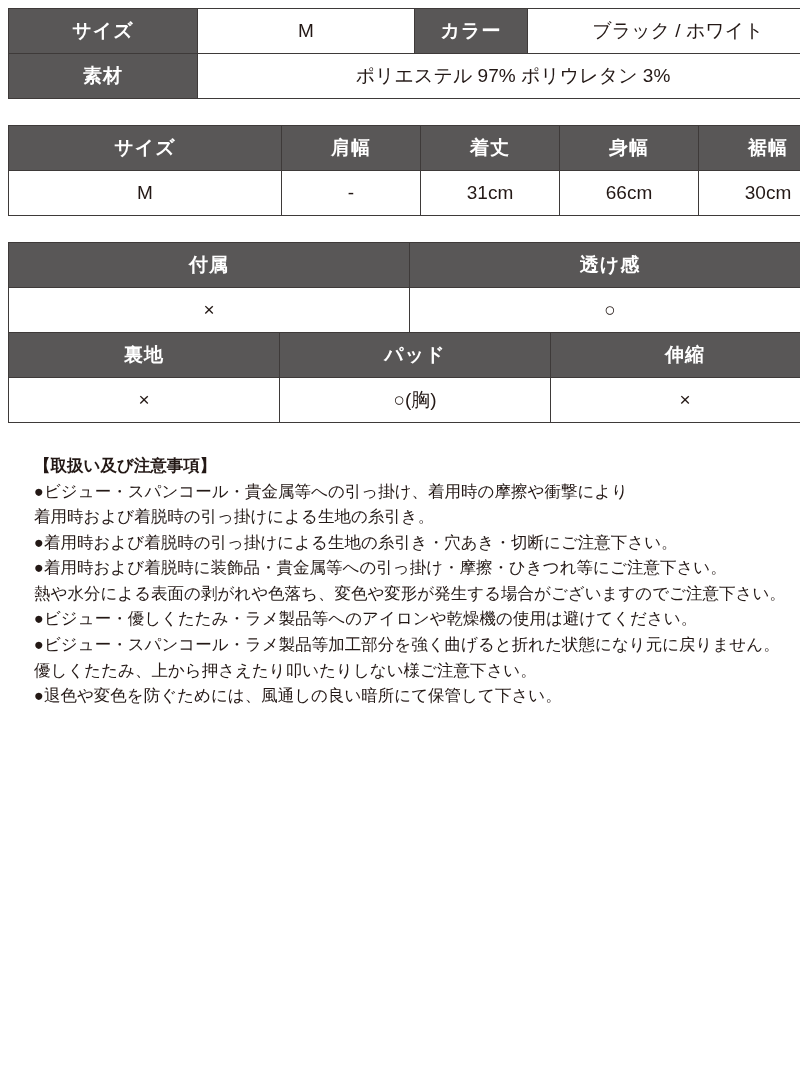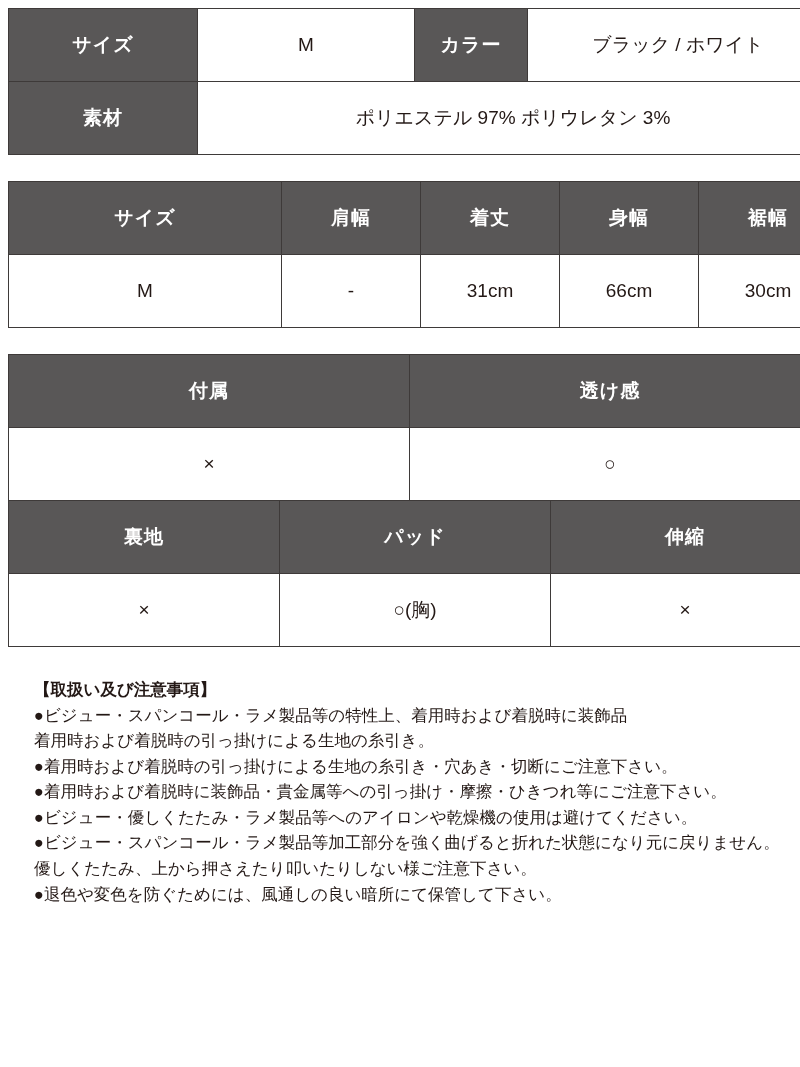--- a/index.html
+++ b/index.html
@@ -25,21 +25,21 @@
     border-collapse: collapse;
     width: 784px;
     table-layout: fixed;
   }
   td {
     border: 1px solid #3e3a39;
     text-align: center;
     vertical-align: middle;
     font-size: 19px;
     height: 40px;
-    padding: 16px 4px;
+    padding: 2px 4px;
     background: #ffffff;
     color: #231815;
     font-weight: normal;
   }
   td.hdr {
     background: #595757;
     color: #ffffff;
     font-weight: bold;
     letter-spacing: 1px;
   }
@@ -126,23 +126,24 @@
       <tr>
         <td>×</td>
         <td>○(胸)</td>
         <td>×</td>
       </tr>
     </tbody>
   </table>
 
   <div class="notes">
     <div class="line title">【取扱い及び注意事項】</div>
-    <div class="line">●ビジュー・スパンコール・ラメ製品等の特性上、着用時および着脱時に装飾品</div>
+    <div class="line">●ビジュー・スパンコール・貴金属等への引っ掛け、着用時の摩擦や衝撃により</div>
     <div class="line">着用時および着脱時の引っ掛けによる生地の糸引き。</div>
     <div class="line">●着用時および着脱時の引っ掛けによる生地の糸引き・穴あき・切断にご注意下さい。</div>
     <div class="line">●着用時および着脱時に装飾品・貴金属等への引っ掛け・摩擦・ひきつれ等にご注意下さい。</div>
+    <div class="line">熱や水分による表面の剥がれや色落ち、変色や変形が発生する場合がございますのでご注意下さい。</div>
     <div class="line">●ビジュー・優しくたたみ・ラメ製品等へのアイロンや乾燥機の使用は避けてください。</div>
     <div class="line">●ビジュー・スパンコール・ラメ製品等加工部分を強く曲げると折れた状態になり元に戻りません。</div>
     <div class="line">優しくたたみ、上から押さえたり叩いたりしない様ご注意下さい。</div>
     <div class="line">●退色や変色を防ぐためには、風通しの良い暗所にて保管して下さい。</div>
   </div>
 
 </div>
 
 </body></html>

